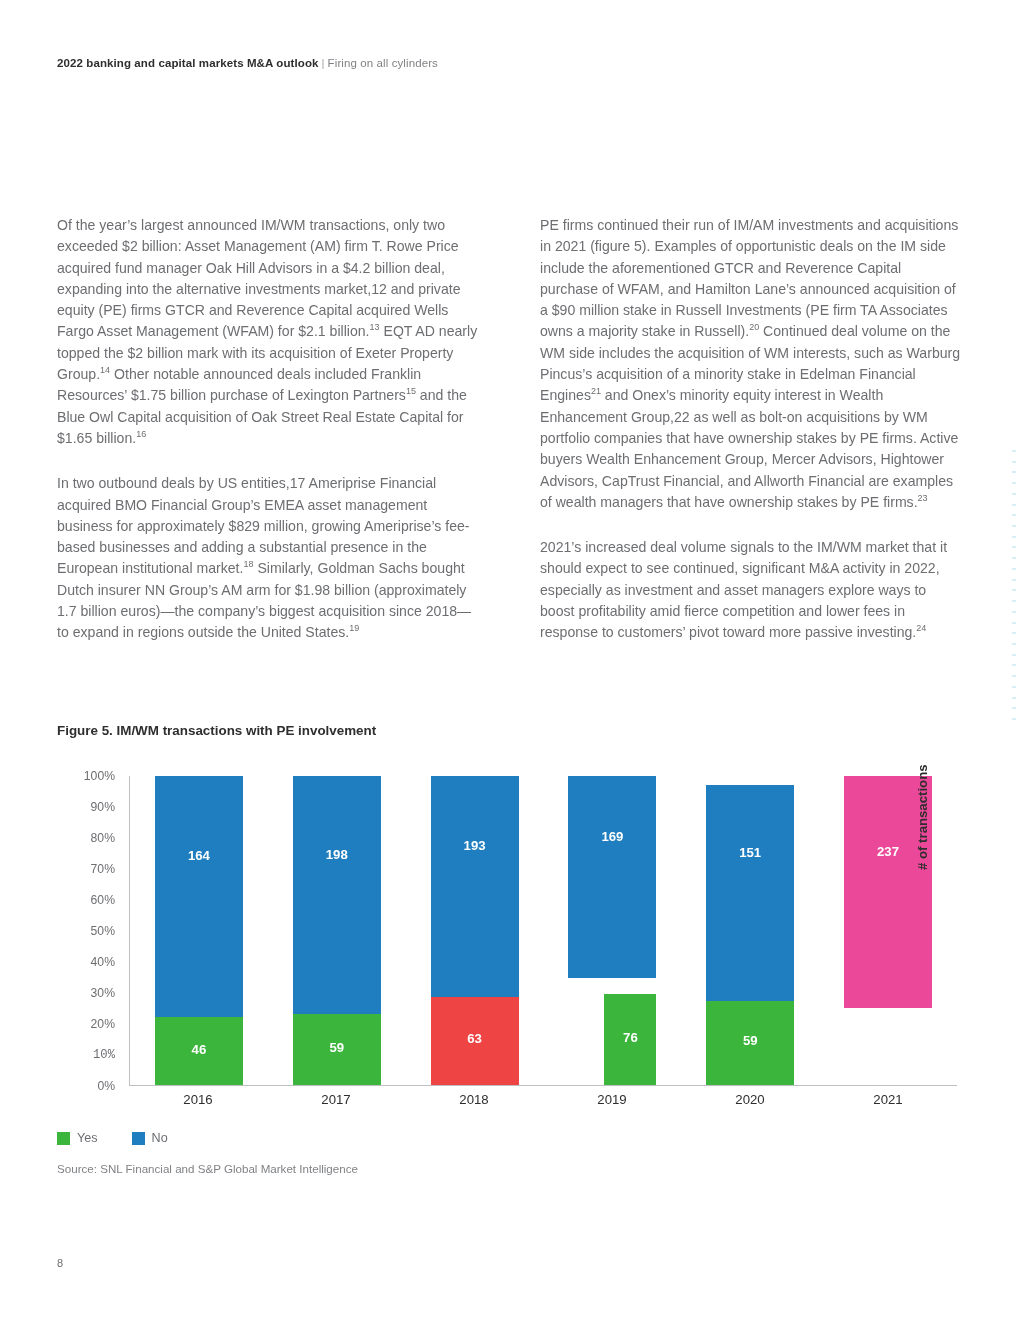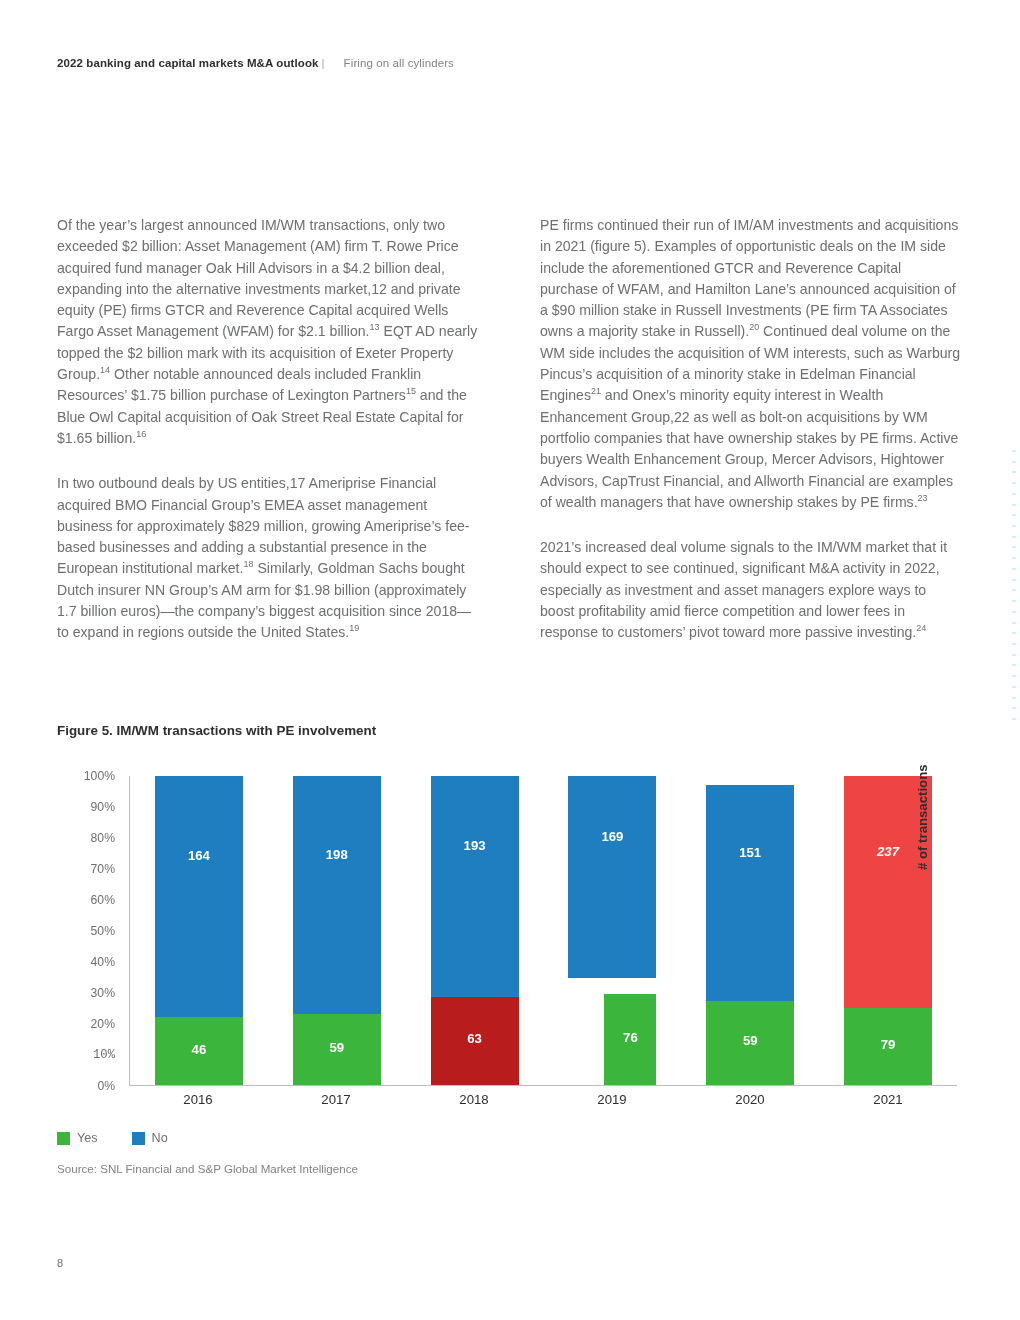--- a/index.html
+++ b/index.html
@@ -13,21 +13,21 @@
     overflow:hidden;
   }
 
   
   .running-header{
     position:absolute; left:57px; top:57px;
     font-size:11.5px; letter-spacing:0.1px; white-space:nowrap;
   }
   .running-header .rh-title{ font-weight:bold; color:#2e2e2e; }
   .running-header .rh-sep{ color:#a7a9ac; margin:0 3px; font-weight:normal;}
-  .running-header .rh-sub{ color:#808285; font-weight:normal;margin-left:16px; }
+  .running-header .rh-sub{ color:#808285; font-weight:normal; }
 
   
   .columns{
     position:absolute; left:57px; top:215px;
     width:906px;
     display:flex; gap:60px;
   }
   .col{ width:423px; }
   .col p{
     margin:0 0 24px 0;
@@ -195,21 +195,21 @@
             <div class="seg seg-yes" style="height: 22.9572%; background: rgb(60, 181, 60);">
               <span class="seg-label">59</span>
             </div>
           </div>
         </div>
         <div class="bar-slot">
           <div class="bar" style="height: 100%;">
             <div class="seg seg-no" style="height: 71.4932%; background: rgb(31, 126, 192);">
               <span class="seg-label">193</span>
             </div>
-            <div class="seg seg-yes" style="height: 28.5068%; background: #b91c1c; justify-content: center;">
+            <div class="seg seg-yes" style="height: 28.5068%; background: #ef4444; justify-content: center;">
               <span class="seg-label">63</span>
             </div>
           </div>
         </div>
         <div class="bar-slot">
           <div class="bar" style="height: 100%; gap: 16px;">
             <div class="seg seg-no" style="height: 68.9796%; background: rgb(31, 126, 192);">
               <span class="seg-label">169</span>
             </div>
             <div class="seg seg-yes" style="height: 31.0204%; background: rgb(60, 181, 60); margin-left: 36px;">
@@ -222,25 +222,22 @@
             <div class="seg seg-no" style="height: 71.9048%; background: rgb(31, 126, 192);">
               <span class="seg-label">151</span>
             </div>
             <div class="seg seg-yes" style="height: 28.0952%; background: rgb(60, 181, 60);">
               <span class="seg-label">59</span>
             </div>
           </div>
         </div>
         <div class="bar-slot">
           <div class="bar" style="height: 100%;">
-            <div class="seg seg-no" style="height: 75%; background: #ef4444; font-style: italic;">
+            <div class="seg seg-no" style="height: 75%; background: #ec4899;">
               <span class="seg-label">237</span>
-            </div>
-            <div class="seg seg-yes" style="height: 25%; background: rgb(60, 181, 60);">
-              <span class="seg-label">79</span>
             </div>
           </div>
         </div>
       </div>
   </div>
   <div class="x-labels">
       <div class="x-label">2016</div>
       <div class="x-label">2017</div>
       <div class="x-label">2018</div>
       <div class="x-label">2019</div>

